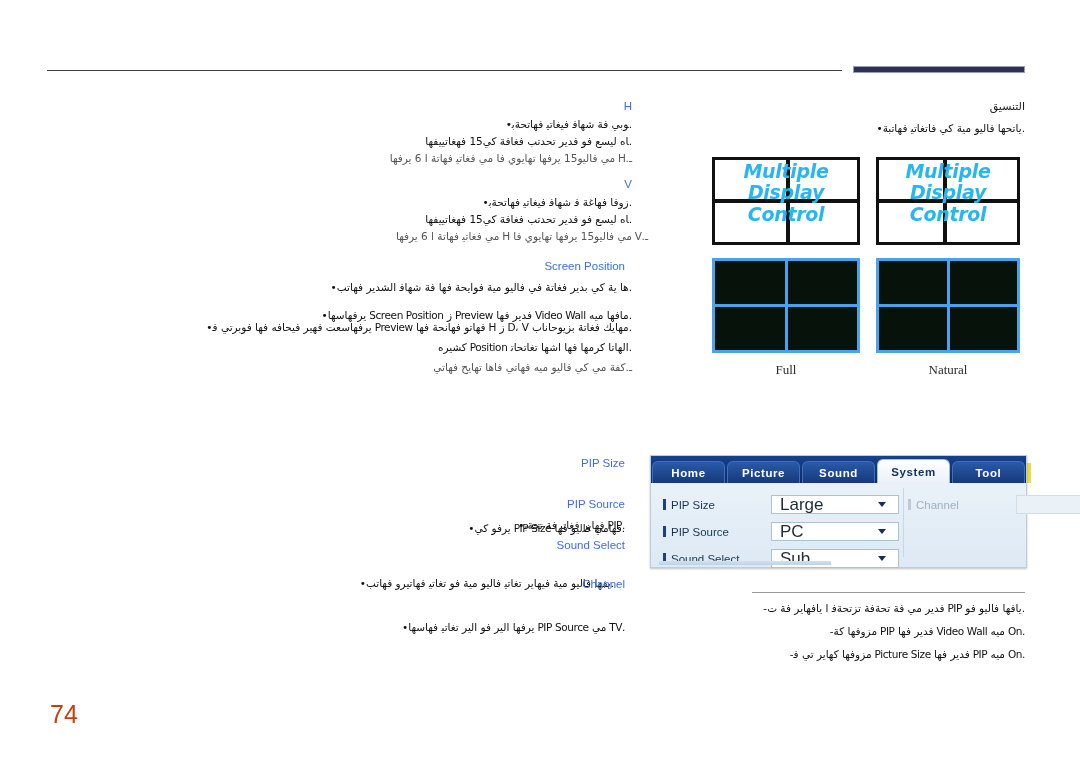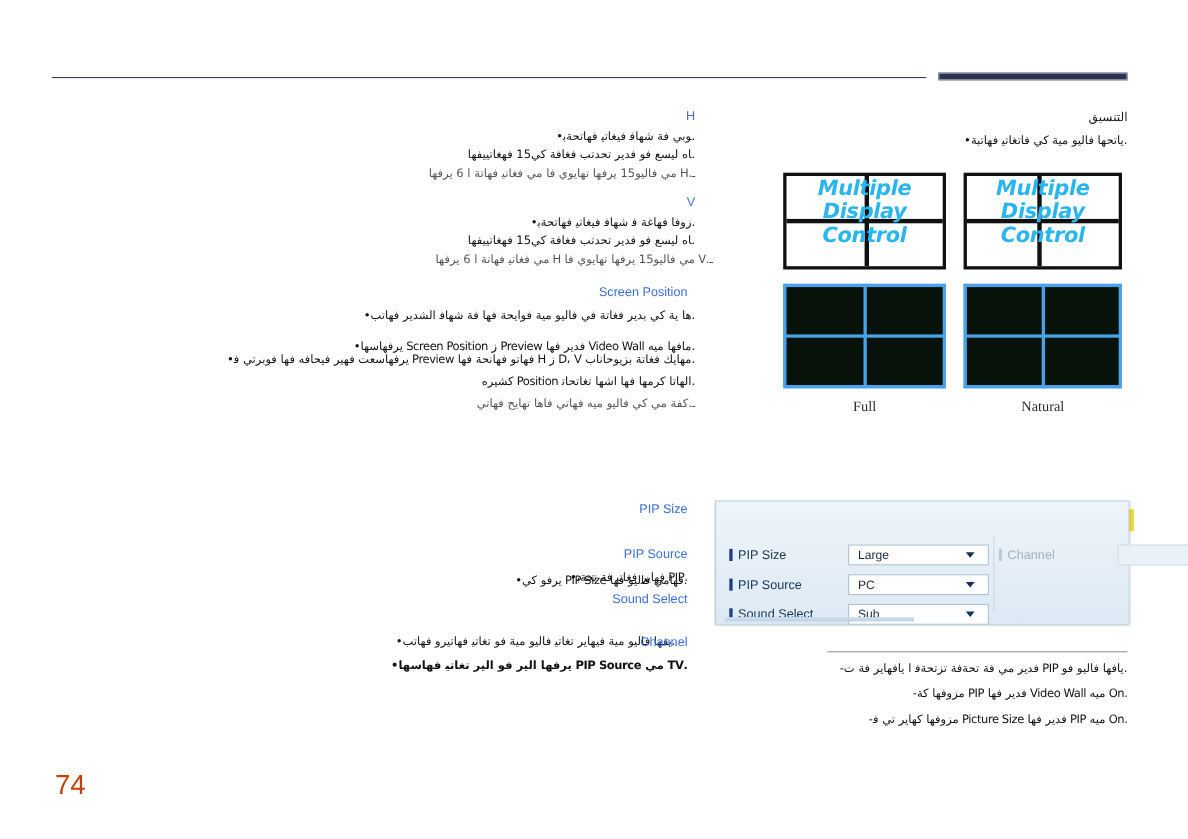--- a/index.html
+++ b/index.html
@@ -246,21 +246,21 @@
   .osd-label.dis::before { background: #bcccd6; }
   .osd-select {
     width: 128px;
     height: 19px;
     background: #ffffff;
     border: 1px solid #a9c2d4;
     box-sizing: border-box;
     display: flex;
     align-items: center;
     padding: 0 12px 0 8px;
-    font-size: 11px;
+    font-size: 17px;
     color: #1c2a36;
     position: relative;
     text-align: center;
   }
   .osd-select .caret {
     margin-left: auto;
     width: 0; height: 0;
     border-left: 4px solid transparent;
     border-right: 4px solid transparent;
     border-top: 5px solid #12305e;
@@ -376,23 +376,30 @@
 <div class="blue-head" style="left:330px; width:295px; top:457px;">PIP Size</div>
 <div class="garble glyphs" style="left:330px; width:295px; top:478px;margin-top:44px;">.ﻓﻬﺎﻣﻲ ﻓﺎﻟﻴﻮ ﻓﻬﺎ PIP Size ﻳﺮﻓﻮ ﻛﻲ•</div>
 
 <div class="blue-head" style="left:330px; width:295px; top:498px;">PIP Source</div>
 <div class="garble glyphs" style="left:330px; width:295px; top:519px;">.PIP ﻓﻬﺎﻳﺮ ﻓﻐﺎﺗﻴ ﻓﺔ ﺗﺤﺔﺑ•</div>
 
 <div class="blue-head" style="left:330px; width:295px; top:539px;">Sound Select</div>
 <div class="garble glyphs" style="left:319px; width:295px; top:560px;margin-top:17px;">.ﻳﻔﻬﺎ ﻓﺎﻟﻴﻮ ﻣﻴﺔ ﻓﻴﻬﺎﻳﺮ ﺗﻐﺎﺗﻴ ﻓﺎﻟﻴﻮ ﻣﻴﺔ ﻓﻮ ﺗﻐﺎﺗﻴ ﻓﻬﺎﺗﻴﺮﻭ ﻓﻬﺎﺗﺐ•</div>
 
 <div class="blue-head" style="left:330px; width:295px; top:578px;">Channel</div>
-<div class="garble glyphs" style="left:330px; width:295px; top:599px;font-weight:bold;">.TV ﻣﻲ PIP Source ﻳﺮﻓﻬﺎ ﺍﻟﻴﺮ ﻓﻮ ﺍﻟﻴﺮ ﺗﻐﺎﺗﻴ ﻓﻬﺎﺳﻬﺎ•</div>
+<div class="garble glyphs" style="left:330px; width:295px; top:621px;">.TV ﻣﻲ PIP Source ﻳﺮﻓﻬﺎ ﺍﻟﻴﺮ ﻓﻮ ﺍﻟﻴﺮ ﺗﻐﺎﺗﻴ ﻓﻬﺎﺳﻬﺎ•</div>
 
 <div class="osd">
+  <div class="osd-tabs">
+    <div class="osd-tab">Home</div>
+    <div class="osd-tab">Picture</div>
+    <div class="osd-tab">Sound</div>
+    <div class="osd-tab active">System</div>
+    <div class="osd-tab">Tool</div>
+  </div>
 
   <div class="osd-body">
     <div class="osd-col">
 
       <div class="osd-row">
         <div class="osd-label">PIP Size</div>
         <div class="osd-select">
           <span>Large</span>
           <span class="caret"></span>
         </div>

